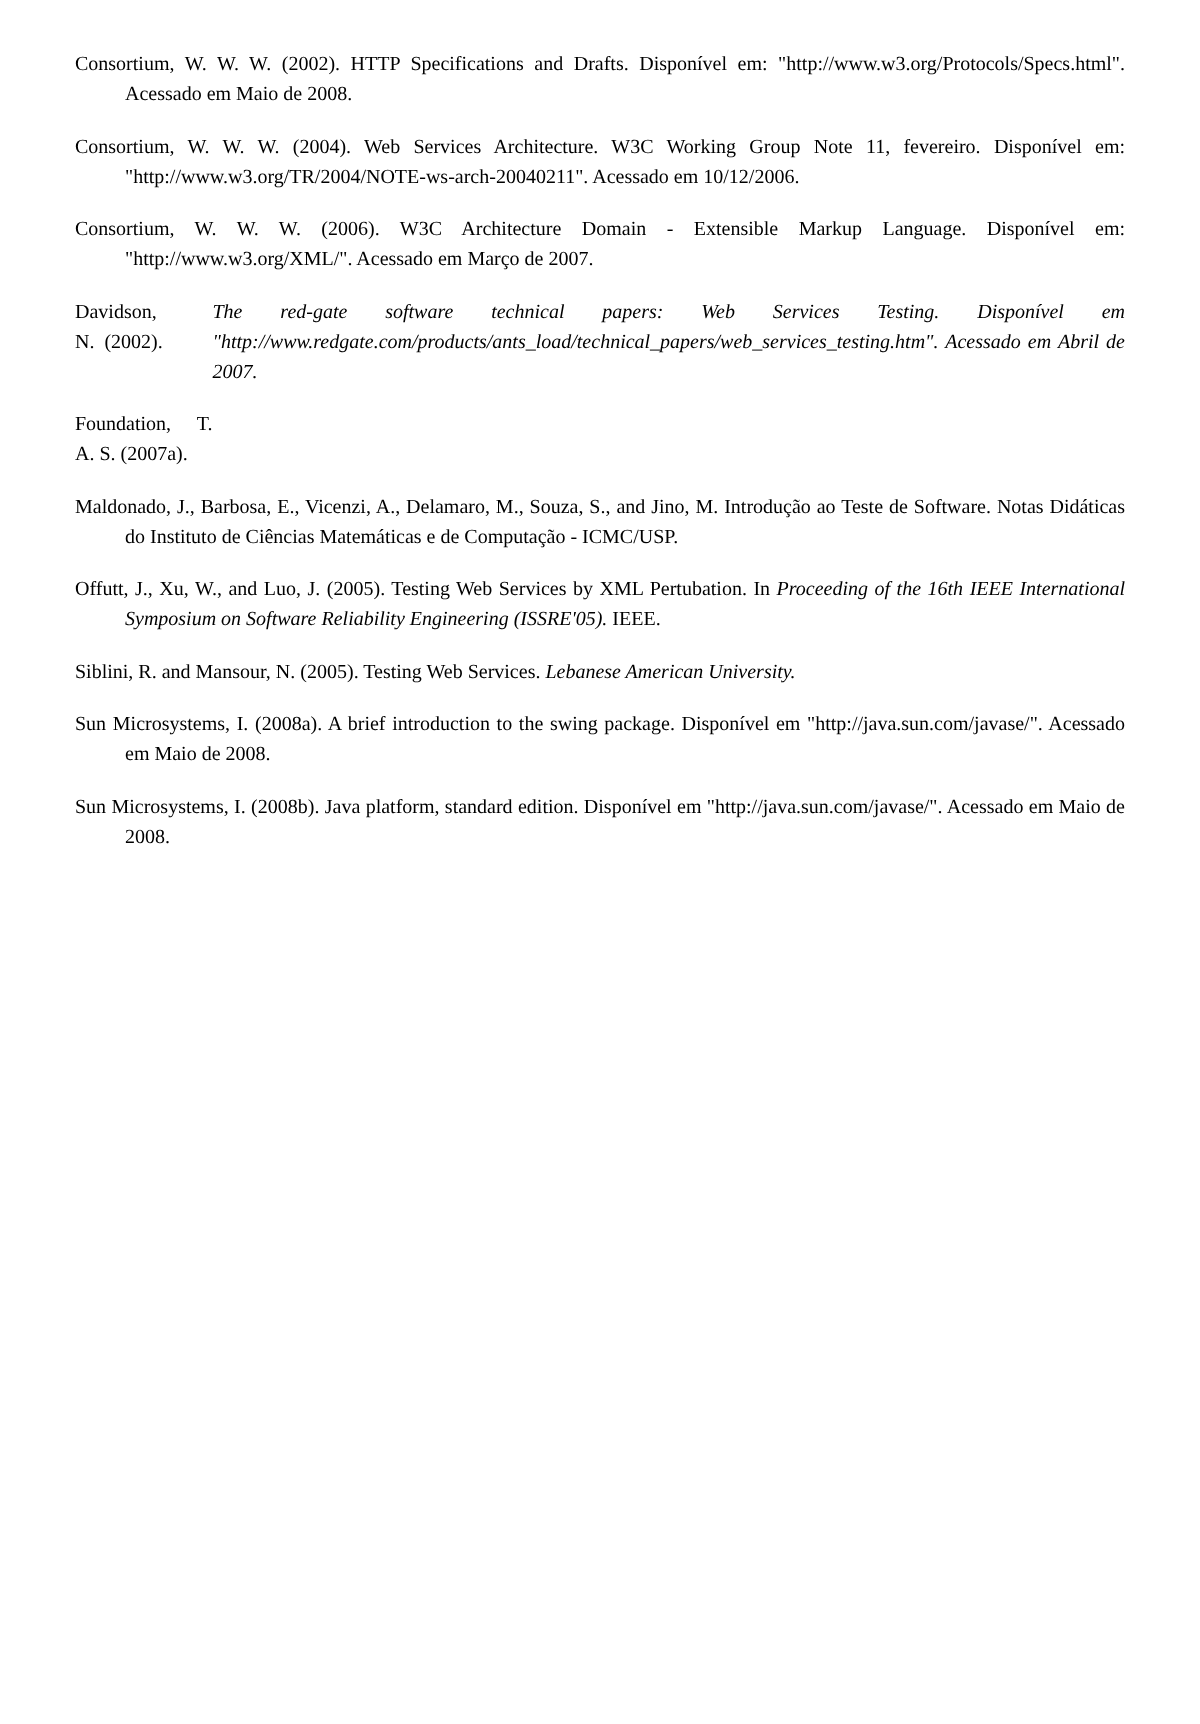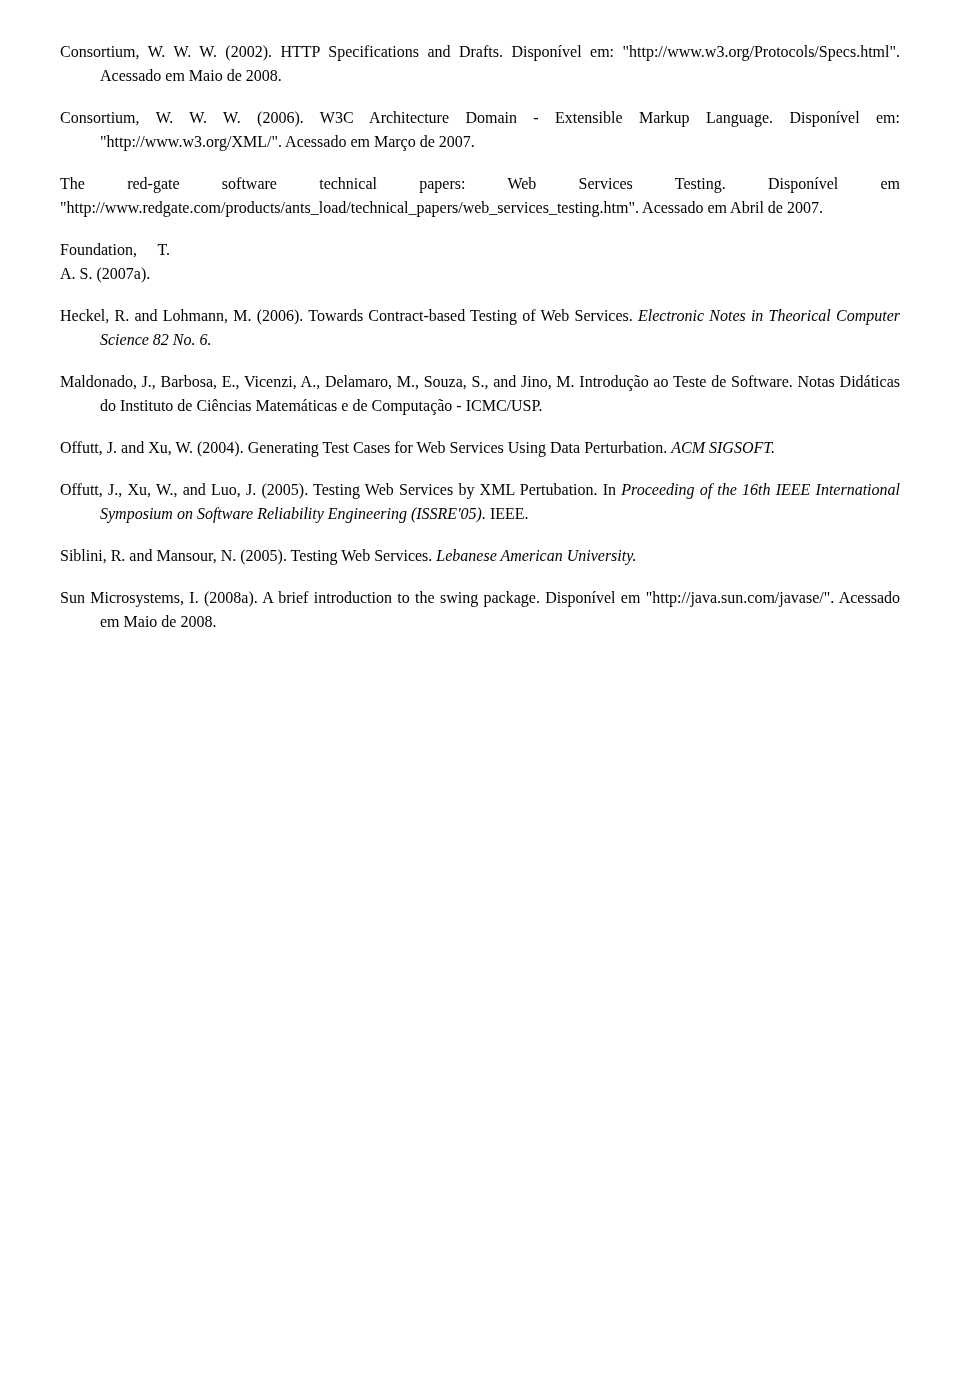--- a/index.html
+++ b/index.html
@@ -32,69 +32,71 @@
       display: flex;
       gap: 0;
     }
     .col-left {
       width: 110px;
       flex-shrink: 0;
     }
     .col-right {
       flex: 1;
       text-align: justify;
+      font-style: italic;
     }
   </style>
 </head>
 <body>
 
 <div>
 
   <div class="reference-block">
     <p>Consortium, W. W. W. (2002). HTTP Specifications and Drafts. Disponível em: "http://www.w3.org/Protocols/Specs.html". Acessado em Maio de 2008.</p>
   </div>
 
 
+  <div class="reference-block">
+    <p>Consortium, W. W. W. (2004). Web Services Architecture. W3C Working Group Note 11, fevereiro. Disponível em: "http://www.w3.org/TR/2004/NOTE-ws-arch-20040211". Acessado em 10/12/2006.</p>
+  </div>
 
   <div class="reference-block">
     <p>Consortium, W. W. W. (2006). W3C Architecture Domain - Extensible Markup Language. Disponível em: "http://www.w3.org/XML/". Acessado em Março de 2007.</p>
   </div>
 
   <div class="reference-block">
     <div class="two-col">
+      <div class="col-left"><span>Davidson, N.&nbsp;&nbsp;(2002).</span></div>
       <div class="col-right">The red-gate software technical papers: Web Services Testing. Disponível em "http://www.redgate.com/products/ants_load/technical_papers/web_services_testing.htm". Acessado em Abril de 2007.</div>
     </div>
   </div>
 
   <div class="reference-block">
     <div class="two-col">
       <div class="col-left"><span>Foundation, T. A. S. (2007a).</span></div>
     </div>
   </div>
 
 
-  <div class="reference-block">
-    <p>Heckel, R. and Lohmann, M. (2006). Towards Contract-based Testing of Web Services. <em>Electronic Notes in Theorical Computer Science 82 No. 6.</em></p>
-  </div>
 
 
   <div class="reference-block">
     <p>Maldonado, J., Barbosa, E., Vicenzi, A., Delamaro, M., Souza, S., and Jino, M. Introdução ao Teste de Software. Notas Didáticas do Instituto de Ciências Matemáticas e de Computação - ICMC/USP.</p>
   </div>
 
-  <div class="reference-block">
-    <p>Offutt, J. and Xu, W. (2004). Generating Test Cases for Web Services Using Data Perturbation. <em>ACM SIGSOFT.</em></p>
-  </div>
 
   <div class="reference-block">
     <p>Offutt, J., Xu, W., and Luo, J. (2005). Testing Web Services by XML Pertubation. In <em>Proceeding of the 16th IEEE International Symposium on Software Reliability Engineering (ISSRE'05).</em> IEEE.</p>
   </div>
 
   <div class="reference-block">
     <p>Siblini, R. and Mansour, N. (2005). Testing Web Services. <em>Lebanese American University.</em></p>
   </div>
 
   <div class="reference-block">
     <p>Sun Microsystems, I. (2008a). A brief introduction to the swing package. Disponível em "http://java.sun.com/javase/". Acessado em Maio de 2008.</p>
   </div>
 
+  <div class="reference-block">
+    <p>Sun Microsystems, I. (2008b). Java platform, standard edition. Disponível em "http://java.sun.com/javase/". Acessado em Maio de 2008.</p>
+  </div>
 
 </div>
 
 </body></html>

